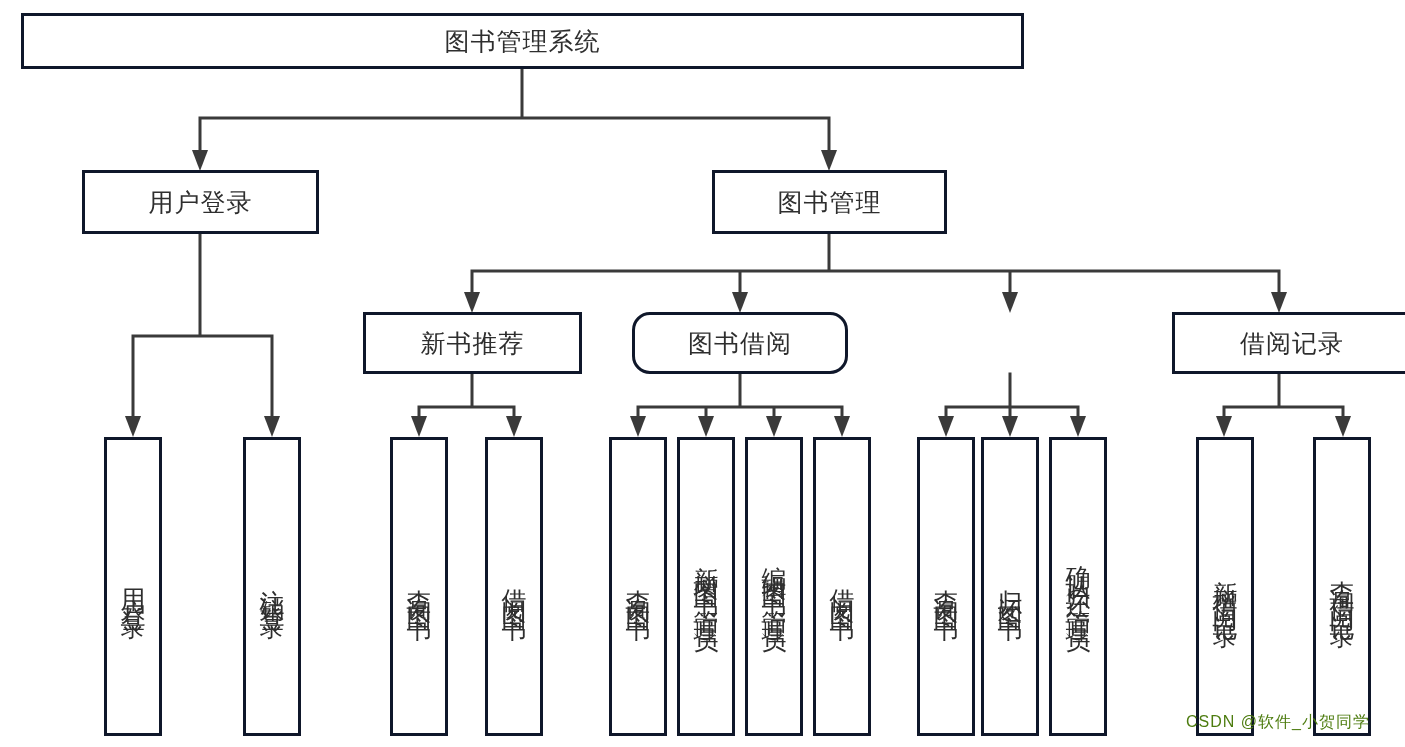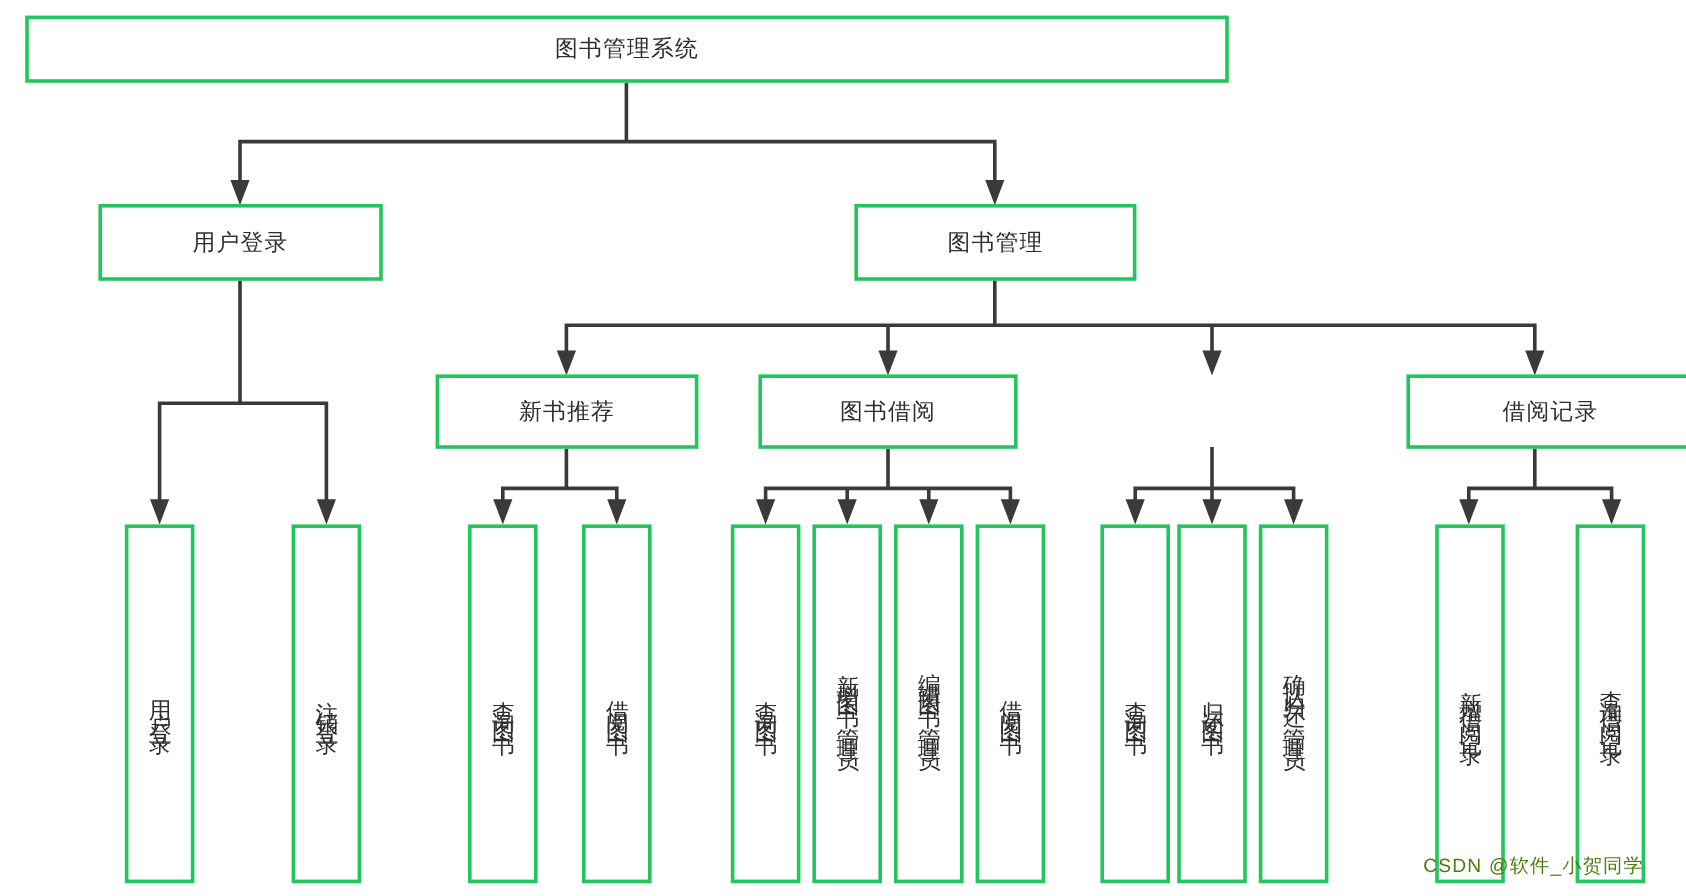--- a/index.html
+++ b/index.html
@@ -7,26 +7,26 @@
     position:relative;
     width:1405px;height:747px;
     background:#ffffff;
     font-family:"Liberation Sans","DejaVu Sans",sans-serif;
     overflow:hidden;
   }
   .node{
     position:absolute;
     box-sizing:border-box;
     background:#ffffff;
-    border:3px solid #22c55e;
+    border:3px solid #0f172a;
     display:flex;
     align-items:center;
     justify-content:center;
     color:#2e2e2e;
-    font-size:19px;
+    font-size:25px;
     letter-spacing:1px;
     text-align:center;
     white-space:nowrap;
   }
   .vnode{
     writing-mode:vertical-rl;
     text-orientation:mixed;
     letter-spacing:9px;
     line-height:1;
     white-space:nowrap;
@@ -83,21 +83,21 @@
       <polygon points="1335,416 1351,416 1343,437"></polygon>
     </g>
   </svg>
 
   <div class="node" style="left:21px;top:13px;width:1003px;height:56px;">图书管理系统</div>
 
   <div class="node" style="left:82px;top:170px;width:237px;height:64px;">用户登录</div>
   <div class="node" style="left:363px;top:312px;width:219px;height:62px;">新书推荐</div>
 
   <div class="node" style="left:712px;top:170px;width:235px;height:64px;">图书管理</div>
-  <div class="node" style="left:632px;top:312px;width:216px;height:62px;">图书借阅</div>
+  <div class="node" style="left:632px;top:312px;width:216px;height:62px;border-radius:18px;">图书借阅</div>
   <div class="node" style="left:1172px;top:312px;width:240px;height:62px;">借阅记录</div>
 
   <div class="node vnode" style="left:104px;top:437px;width:58px;height:299px;">用户登录</div>
   <div class="node vnode" style="left:243px;top:437px;width:58px;height:299px;">注销登录</div>
 
   <div class="node vnode" style="left:390px;top:437px;width:58px;height:299px;">查询图书</div>
   <div class="node vnode" style="left:485px;top:437px;width:58px;height:299px;">借阅图书</div>
 
   <div class="node vnode" style="left:609px;top:437px;width:58px;height:299px;">查询图书</div>
   <div class="node vnode" style="left:677px;top:437px;width:58px;height:299px;">新增图书（管理员）</div>

